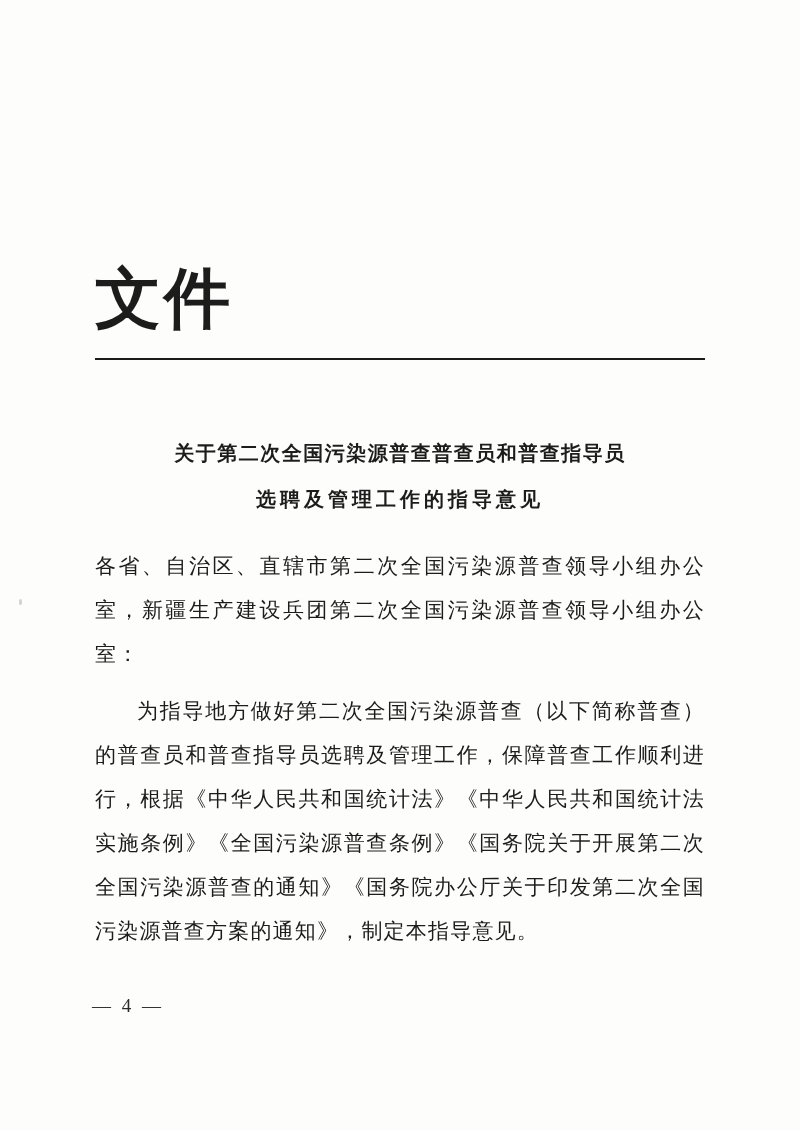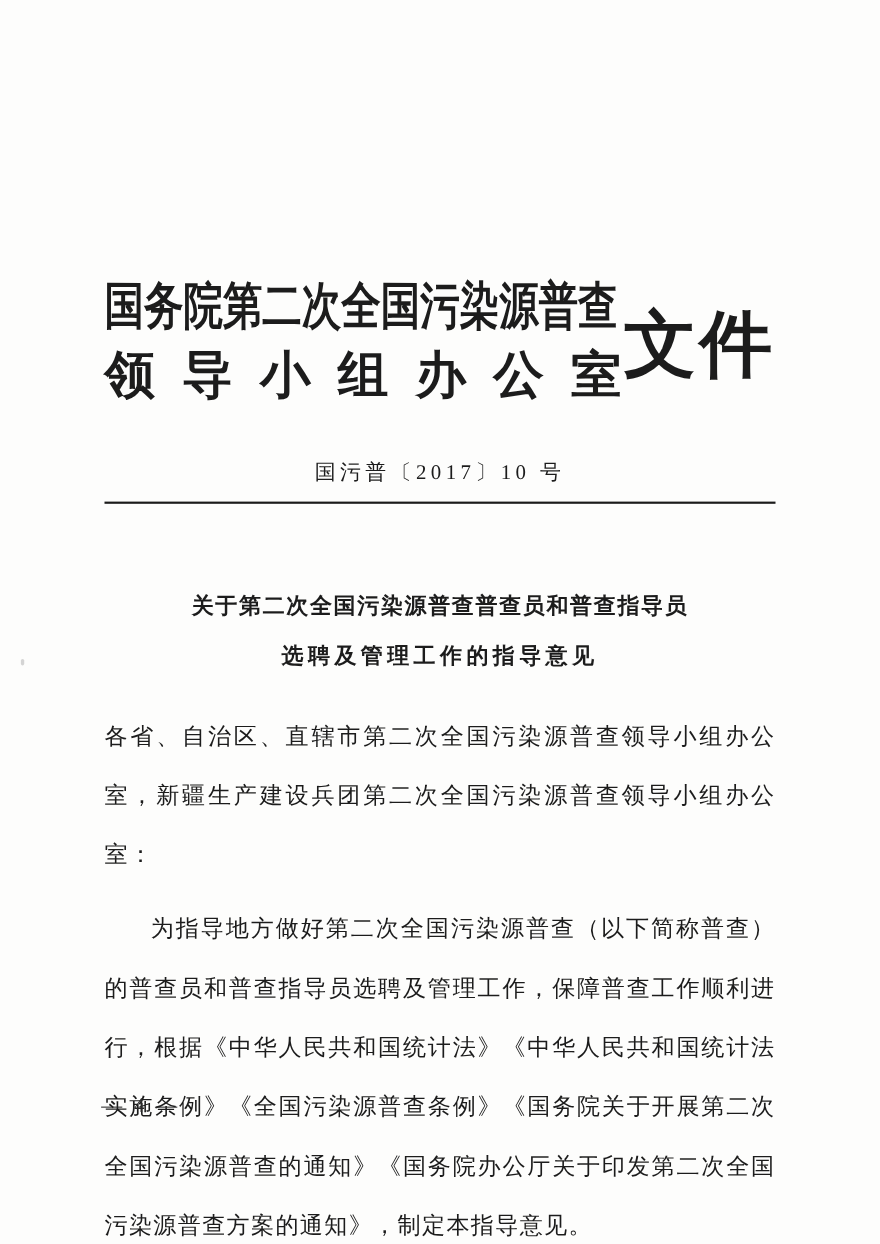--- a/index.html
+++ b/index.html
@@ -80,21 +80,21 @@
     line-height: 46px;
   }
   .doc-title .t1 { letter-spacing: 1.5px; }
   .doc-title .t2 { letter-spacing: 4px; }
 
   
   .body-text {
     margin-top: 22px;
     width: 610px;
     font-size: 21px;
-    line-height: 54px;
+    line-height: 44px;
     letter-spacing: 1.2px;
     text-align: justify;
   }
   .para { margin: 0; }
   .para.indent {
     text-indent: 2em;
     margin-top: 13px;
   }
 
   
@@ -122,28 +122,23 @@
 </style>
 </head>
 <body>
 
 <div class="page">
   <div class="speck"></div>
 
   <div class="content">
 
     <div class="letterhead">
-      <div class="lh-left">
-        <div class="lh-line lh-line1">国务院第二次全国污染源普查</div>
-        <div class="lh-line lh-line2">领导小组办公室</div>
-      </div>
       <div class="lh-docword">文件</div>
     </div>
 
-    <div class="doc-number">国污普〔2017〕10 号</div>
 
     <div class="rule"></div>
 
     <div class="doc-title">
       <div class="t1">关于第二次全国污染源普查普查员和普查指导员</div>
       <div class="t2">选聘及管理工作的指导意见</div>
     </div>
 
     <div class="body-text">
       <p class="para">各省、自治区、直辖市第二次全国污染源普查领导小组办公室，新疆生产建设兵团第二次全国污染源普查领导小组办公室：</p>

